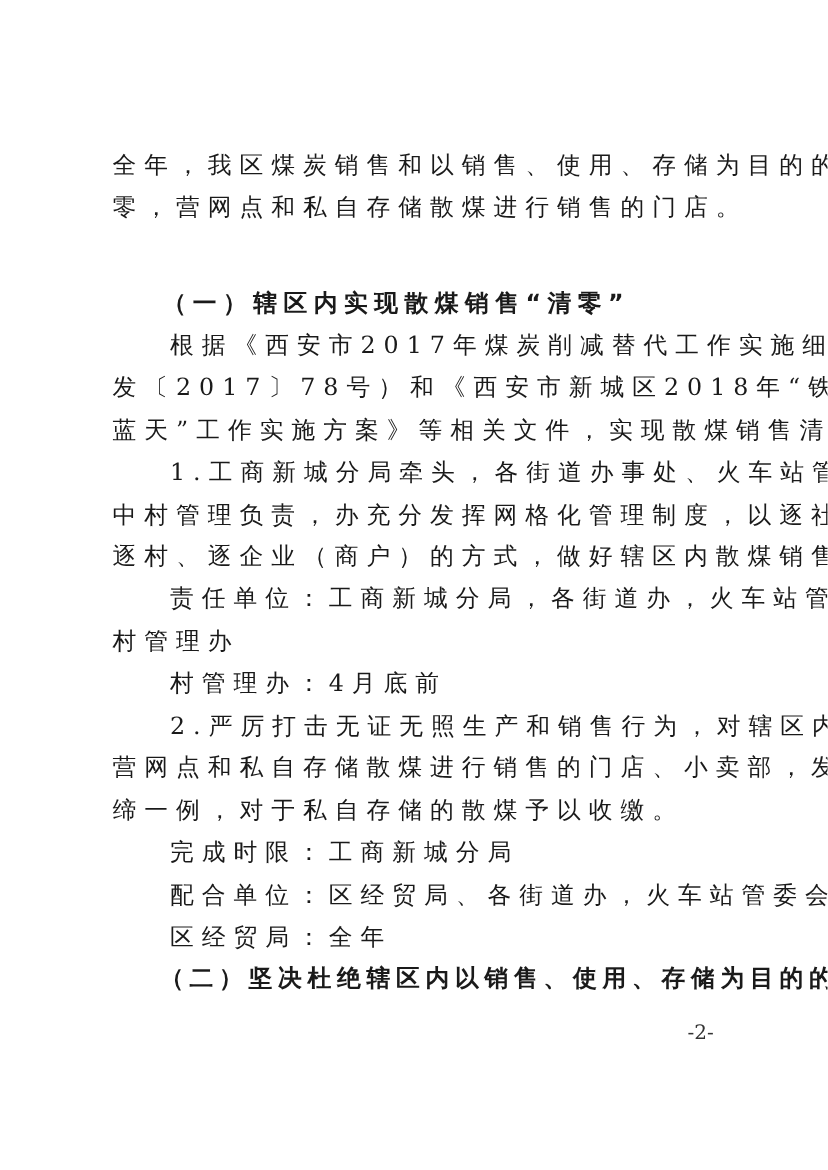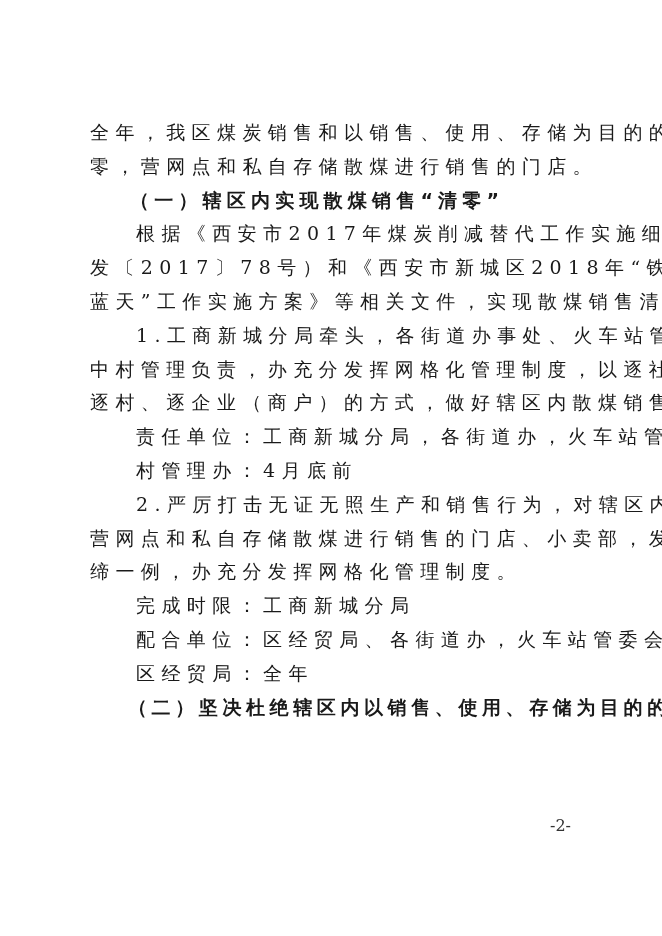--- a/index.html
+++ b/index.html
@@ -39,21 +39,21 @@
     }
     .indent {
       padding-left: 46px;
     }
     .heading {
       font-weight: bold;
       letter-spacing: 5.2px;
       font-family: "DejaVu Sans", "Liberation Sans", sans-serif;
       font-size: 19px;
     }
-    .heading.h1 { padding-left: 40px; }
+    .heading.h1 { padding-left: 40px; margin-top: 43px; }
     .heading.h2 { padding-left: 38px; letter-spacing: 4.6px; }
     .page-number {
       position: absolute;
       left: 550px;
       top: 816px;
       font-family: "DejaVu Serif", "Liberation Serif", serif;
       font-size: 16px;
       color: #333;
       letter-spacing: 0px;
     }
@@ -66,23 +66,24 @@
     <div class="line">全年，我区煤炭销售和以销售、使用、存储为目的的散煤运输清</div>
     <div class="line">零，营网点和私自存储散煤进行销售的门店。</div>
     <div class="line heading h1">（一）辖区内实现散煤销售“清零”</div>
     <div class="line indent">根据《西安市2017年煤炭削减替代工作实施细则》（市政办</div>
     <div class="line">发〔2017〕78号）和《西安市新城区2018年“铁腕治霾·保卫</div>
     <div class="line">蓝天”工作实施方案》等相关文件，实现散煤销售清零。</div>
     <div class="line indent">1.工商新城分局牵头，各街道办事处、火车站管委会和区城</div>
     <div class="line">中村管理负责，办充分发挥网格化管理制度，以逐社区（小区）、</div>
     <div class="line">逐村、逐企业（商户）的方式，做好辖区内散煤销售门店（小卖</div>
     <div class="line indent">责任单位：工商新城分局，各街道办，火车站管委会、城中</div>
+    <div class="line">村管理办</div>
     <div class="line indent">村管理办：4月底前</div>
     <div class="line indent">2.严厉打击无证无照生产和销售行为，对辖区内非法煤炭经</div>
     <div class="line">营网点和私自存储散煤进行销售的门店、小卖部，发现一例，取</div>
-    <div class="line">缔一例，办充分发挥网格化管理制度。</div>
+    <div class="line">缔一例，对于私自存储的散煤予以收缴。</div>
     <div class="line indent">完成时限：工商新城分局</div>
     <div class="line indent">配合单位：区经贸局、各街道办，火车站管委会、城中村管</div>
     <div class="line indent">区经贸局：全年</div>
     <div class="line heading h2">（二）坚决杜绝辖区内以销售、使用、存储为目的的散煤运</div>
   </div>
   <div class="page-number">-2-</div>
 </div>
 
 </body></html>

